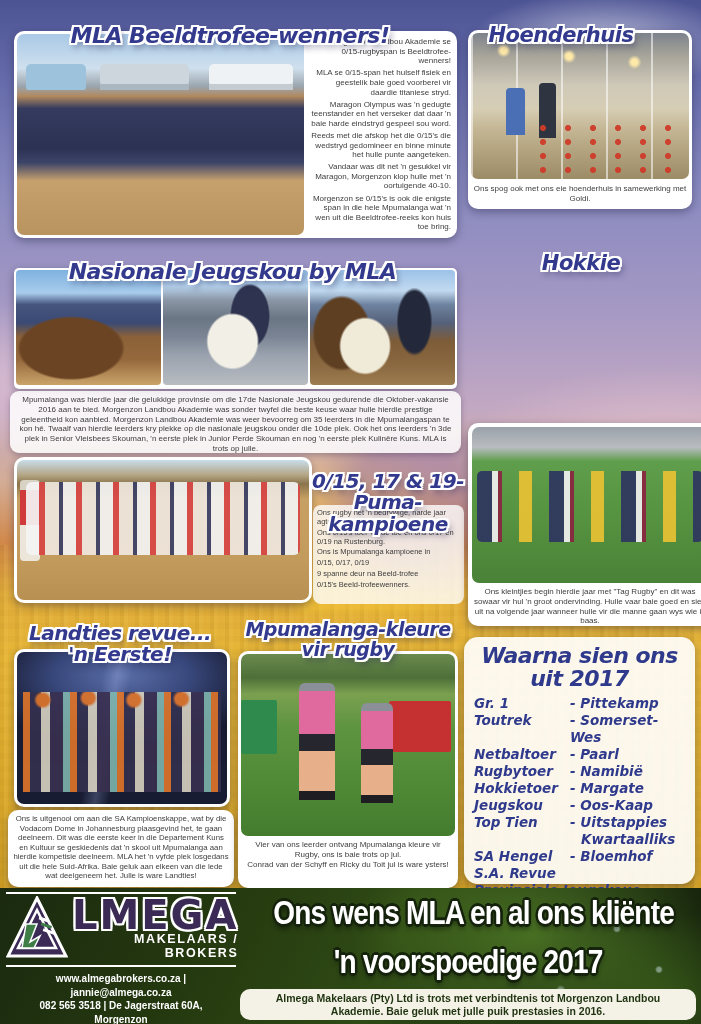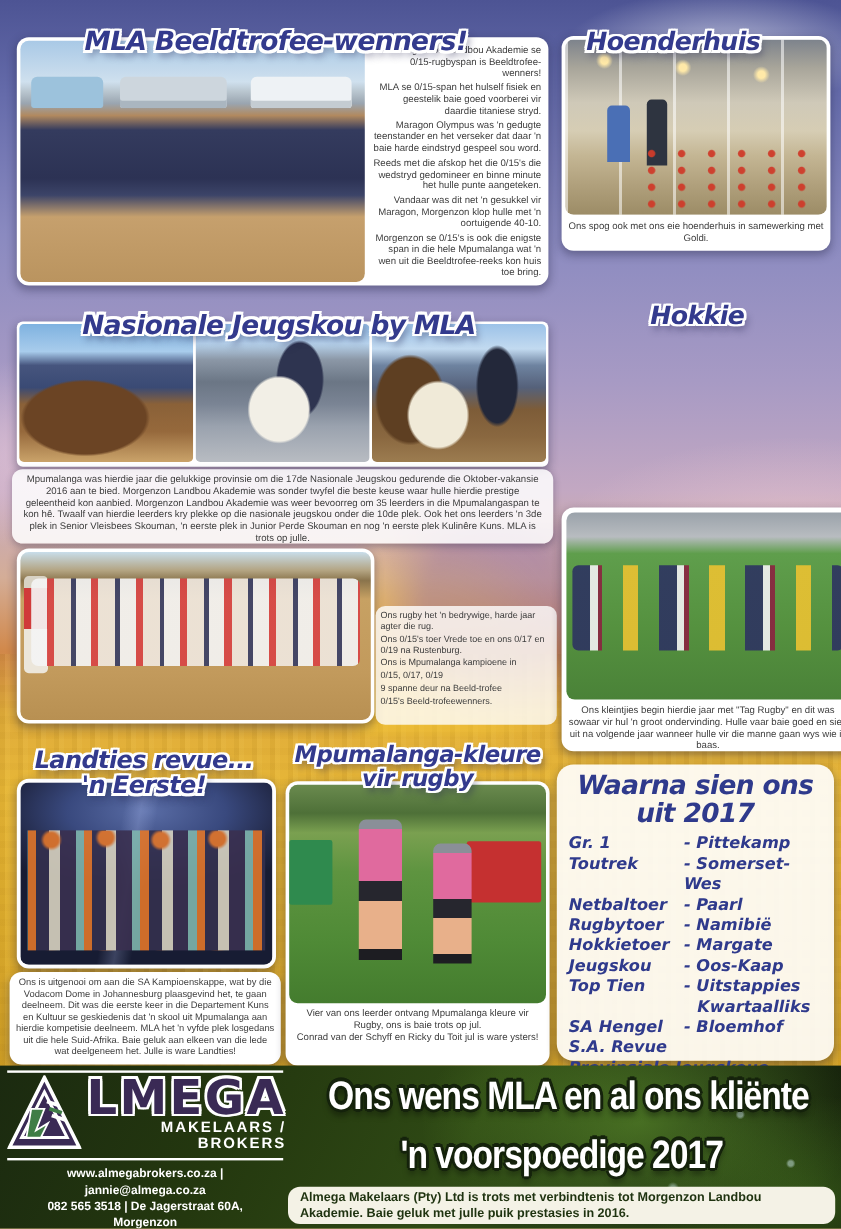--- a/index.html
+++ b/index.html
@@ -91,21 +91,21 @@
   .logo-line{height:2px;background:#fff;margin:5px 0 5px;}
   .contact{color:#fff;font-weight:bold;font-size:10px;line-height:1.35;text-align:center;}
   .headline{position:absolute;left:238px;top:0px;width:460px;text-align:center;color:#fff;
             font-weight:bold;font-family:"Liberation Sans",sans-serif;}
   .headline .hl{display:inline-block;transform:scaleX(.85);transform-origin:50% 50%;font-size:33px;
             line-height:49px;letter-spacing:-1px;white-space:nowrap;
             text-shadow:-2px -2px 0 #15230c,2px -2px 0 #15230c,-2px 2px 0 #15230c,2px 2px 0 #15230c,
                         0 3px 0 #15230c,3px 0 0 #15230c,-3px 0 0 #15230c,0 -3px 0 #15230c,0 5px 6px rgba(0,0,0,.5);}
   .note-box{position:absolute;left:240px;top:101px;width:456px;height:31px;background:#f4f2e6;
             border-radius:10px;color:#1f3310;font-weight:bold;font-size:10.5px;line-height:1.28;
-            padding:3px 10px;box-sizing:border-box;}
+            text-align:center;padding:3px 21px;box-sizing:border-box;}
 
   
   .ph{position:relative;overflow:hidden;border-radius:7px;width:100%;}
   .ph-beeld{width:287px;height:201px;flex:none;background:
     linear-gradient(180deg,#a9c9e6 0%,#cfe0ee 17%,#b9c6cf 21%,#9aa5b0 26%,#b1895f 31%,#343b5e 37%,#2c3254 57%,#3c4468 64%,#c6a06d 73%,#ba945f 100%);}
   .car{position:absolute;border-radius:5px 5px 2px 2px;height:13%;top:15%;}
   .car.c1{left:3%;width:21%;background:#9cc2dc;}
   .car.c2{left:29%;width:31%;background:#cdd6dd;box-shadow:inset 0 -6px 0 #aab6c0;}
   .car.c3{left:67%;width:29%;background:#eef2f5;box-shadow:inset 0 -6px 0 #c4ccd2;}
   .ph-hoender{height:146px;background:
@@ -214,20 +214,24 @@
   </div>
 
   <h2 class="st h-hokkie">Hokkie</h2>
 
   <section class="card puma-card">
     <div class="ph ph-puma" style="height:100%;">
       <div class="coach-red"></div>
       <div class="team"></div>
     </div>
   </section>
+  <h2 class="st h-puma">
+    <span>0/15, 17 &amp; 19-</span><br>
+    <span>Puma-kampioene</span>
+  </h2>
   <div class="puma-box">
     <p>Ons rugby het 'n bedrywige, harde jaar agter die rug.</p>
     <p>Ons 0/15's toer Vrede toe en ons 0/17 en 0/19 na Rustenburg.</p>
     <p>Ons is Mpumalanga kampioene in</p>
     <p>0/15, 0/17, 0/19</p>
     <p>9 spanne deur na Beeld-trofee</p>
     <p>0/15's Beeld-trofeewenners.</p>
   </div>
 
   <section class="card tag-card">

